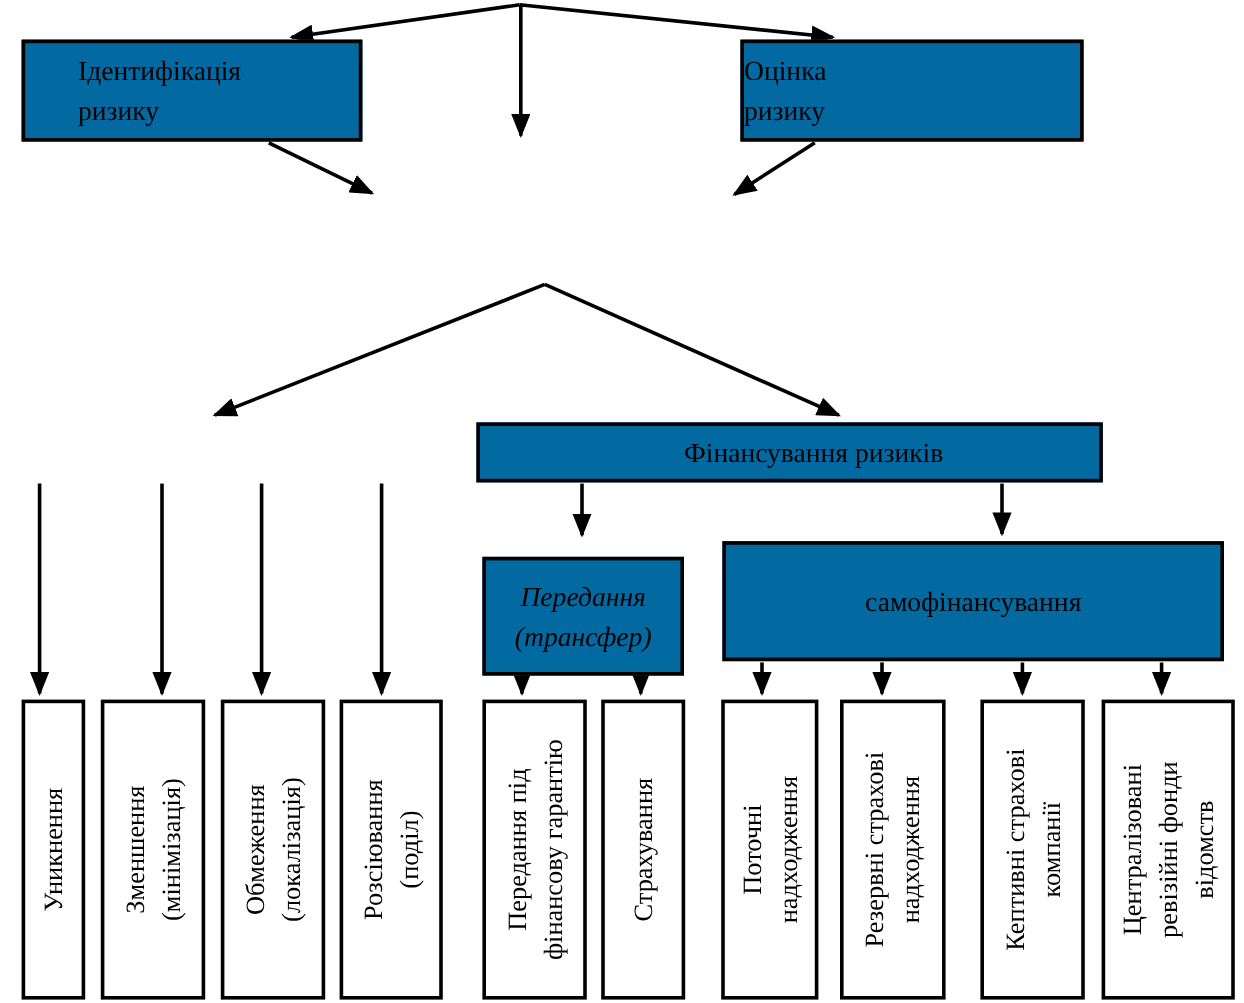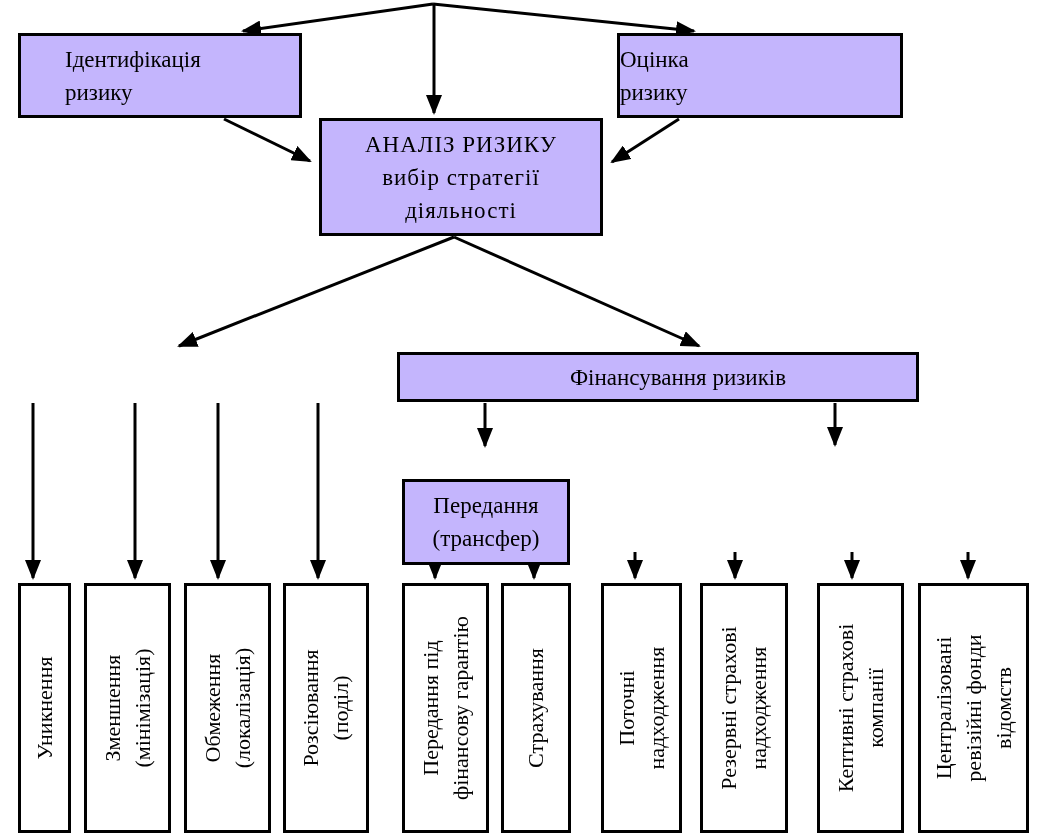--- a/index.html
+++ b/index.html
@@ -9,21 +9,21 @@
     background:#ffffff;
     font-family:"Liberation Serif", serif;
     color:#000;
     overflow:hidden;
   }
   svg.connectors{position:absolute;left:0;top:0;z-index:0;}
   .box{
     position:absolute;
     box-sizing:border-box;
     border:3px solid #000;
-    background:#c4b5fd;
+    background:#0369a1;
     display:flex;align-items:center;justify-content:center;
     z-index:1;
     font-size:23px;line-height:33px;
   }
   .box .lbl{
     white-space:pre-line;
     text-align:center;
     width:100%;
   }
   .box.leftpad .lbl{text-align:left;}
@@ -83,36 +83,34 @@
   <div class="box leftpad" style="left:18px;top:33px;width:284px;height:85px;padding-left:44px;">
     <span class="lbl">Ідентифікація
 ризику</span>
   </div>
 
   <div class="box leftpad" style="left:617px;top:33px;width:286px;height:85px;">
     <span class="lbl">Оцінка
 ризику</span>
   </div>
 
-  <div class="box caps" style="left:319px;top:118px;width:284px;height:118px;">
-    <span class="lbl">АНАЛІЗ РИЗИКУ
-вибір стратегії
-діяльності</span>
-  </div>
 
 
   <div class="box" style="left:397px;top:352px;width:522px;height:50px;padding-left:40px;">
     <span class="lbl">Фінансування ризиків</span>
   </div>
 
-  <div class="box" style="left:402px;top:479px;width:168px;height:86px;">
+  <div class="box" style="left:402px;top:464px;width:168px;height:99px;font-style:italic;">
     <span class="lbl">Передання
 (трансфер)</span>
   </div>
 
+  <div class="box" style="left:602px;top:451px;width:418px;height:100px;">
+    <span class="lbl">самофінансування</span>
+  </div>
 
   <div class="vbox" style="left:18px;width:53px;">
     <span class="rot">Уникнення</span>
   </div>
 
   <div class="vbox" style="left:84px;width:87px;">
     <span class="rot">Зменшення
 (мінімізація)</span>
   </div>
 

